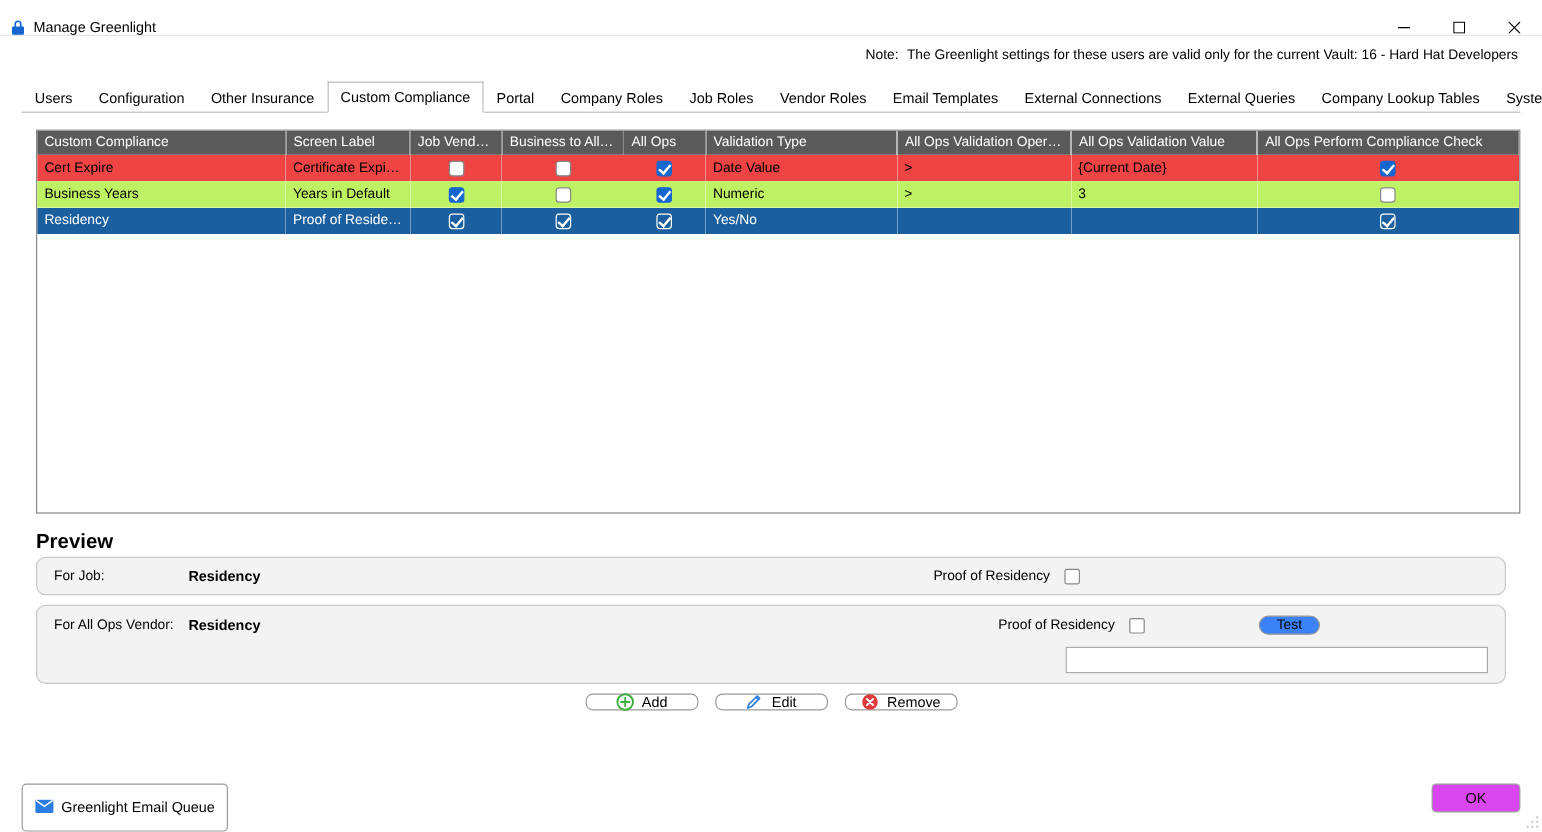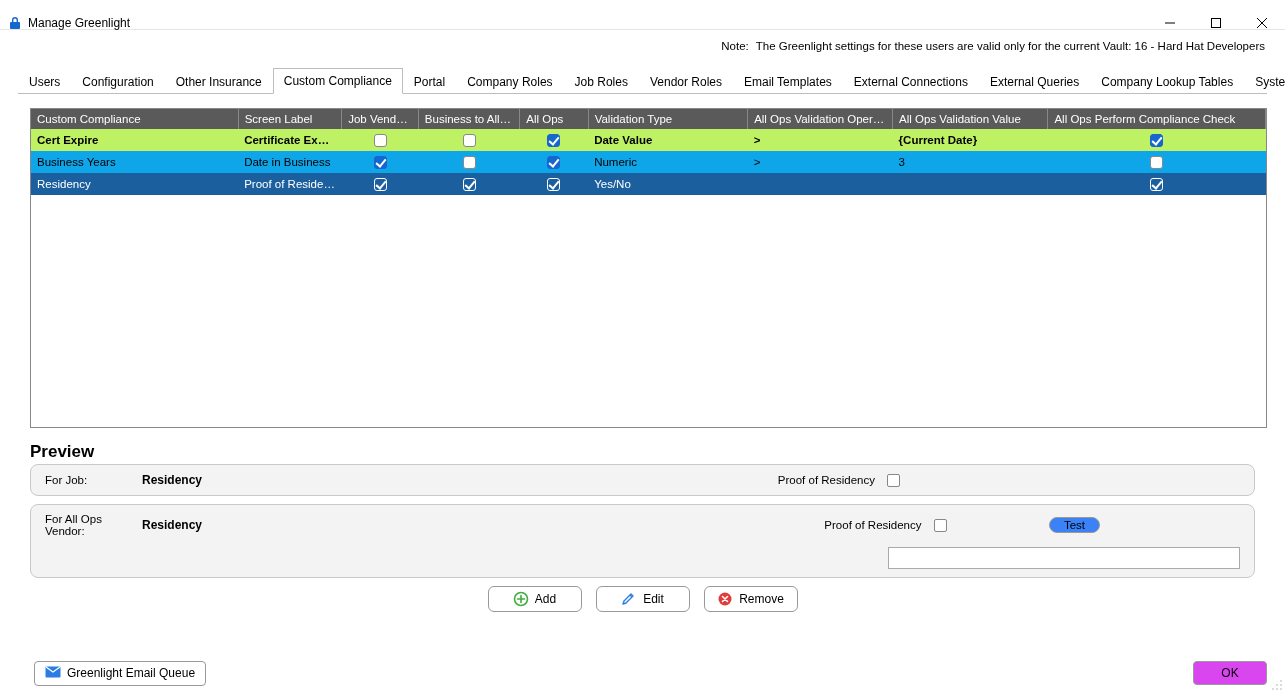--- a/index.html
+++ b/index.html
@@ -92,22 +92,22 @@
     text-overflow: ellipsis;
   }
   .grid td {
     padding: 3px 6px;
     font-size: 11.5px;
     white-space: nowrap;
     overflow: hidden;
     text-overflow: ellipsis;
     height: 22px;
   }
-  .grid tr.row-even { background: #bef264; font-weight: bold; }
-  .grid tr.row-odd  { background: #0ea5e9; }
+  .grid tr.row-even { background: #ef4444; }
+  .grid tr.row-odd  { background: #bef264; }
   .grid tr.row-sel  { background: #1b5f9e; color: #fff; }
   .grid td.center { text-align: center; }
 
   .chk {
     display: inline-block;
     width: 13px; height: 13px;
     border: 1px solid #888;
     border-radius: 3px;
     background: #fff;
     vertical-align: middle;
@@ -155,21 +155,21 @@
     display: flex;
     flex-direction: column;
     gap: 6px;
     position: relative;
   }
   .preview-line {
     display: flex;
     align-items: center;
   }
   .pv-left-label {
-    width: 97px;
+    width: 112px;
     font-size: 11.5px;
   }
   .pv-name {
     font-weight: bold;
     font-size: 12px;
     width: 580px;
   }
   .pv-field-label {
     font-size: 11.5px;
     text-align: right;
@@ -204,35 +204,34 @@
 
   .action-row {
     display: flex;
     gap: 14px;
     justify-content: center;
     margin-top: 6px;
   }
   .pillbtn {
     display: flex; align-items: center; justify-content: center;
     gap: 6px;
-    width: 94px; height: 26px;
+    width: 94px; height: 14px;
     border: 1px solid #999;
     border-radius: 6px;
     background: #fff;
     font-size: 12px;
     cursor: default;
   }
   .pillbtn .ico { width: 16px; height: 16px; display:flex; align-items:center; justify-content:center; }
 
   .footer {
     position: absolute;
-    left: 16px; right: 0; bottom: 0;
+    left: 0; right: 0; bottom: 0;
     height: 40px;
     display: flex;
-    align-items: center;
     padding: 0 18px;
   }
   .footer .queuebtn {
     display: flex; align-items: center; gap: 6px;
     border: 1px solid #999;
     border-radius: 4px;
     background: #fff;
     padding: 4px 10px;
     font-size: 12px;
     cursor: default;
@@ -337,21 +336,21 @@
         <td class="center"><span class="chk"></span></td>
         <td class="center"><span class="chk"></span></td>
         <td class="center"><span class="chk on"></span></td>
         <td>Date Value</td>
         <td>&gt;</td>
         <td>{Current Date}</td>
         <td class="center"><span class="chk on"></span></td>
       </tr>
       <tr class="row-odd">
         <td>Business Years</td>
-        <td>Date in Business</td>
+        <td>Years in Default</td>
         <td class="center"><span class="chk on"></span></td>
         <td class="center"><span class="chk"></span></td>
         <td class="center"><span class="chk on"></span></td>
         <td>Numeric</td>
         <td>&gt;</td>
         <td>3</td>
         <td class="center"><span class="chk"></span></td>
       </tr>
       <tr class="row-sel">
         <td>Residency</td>

